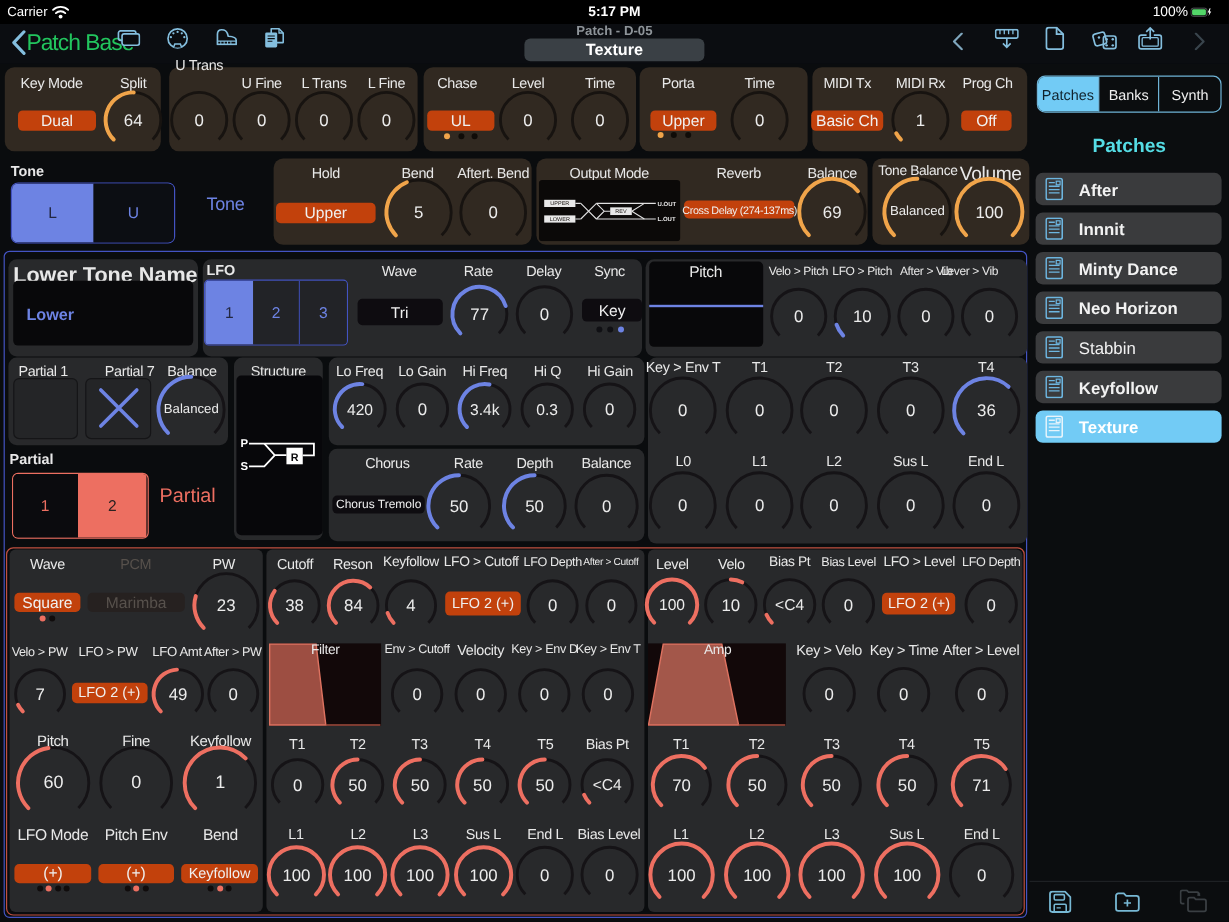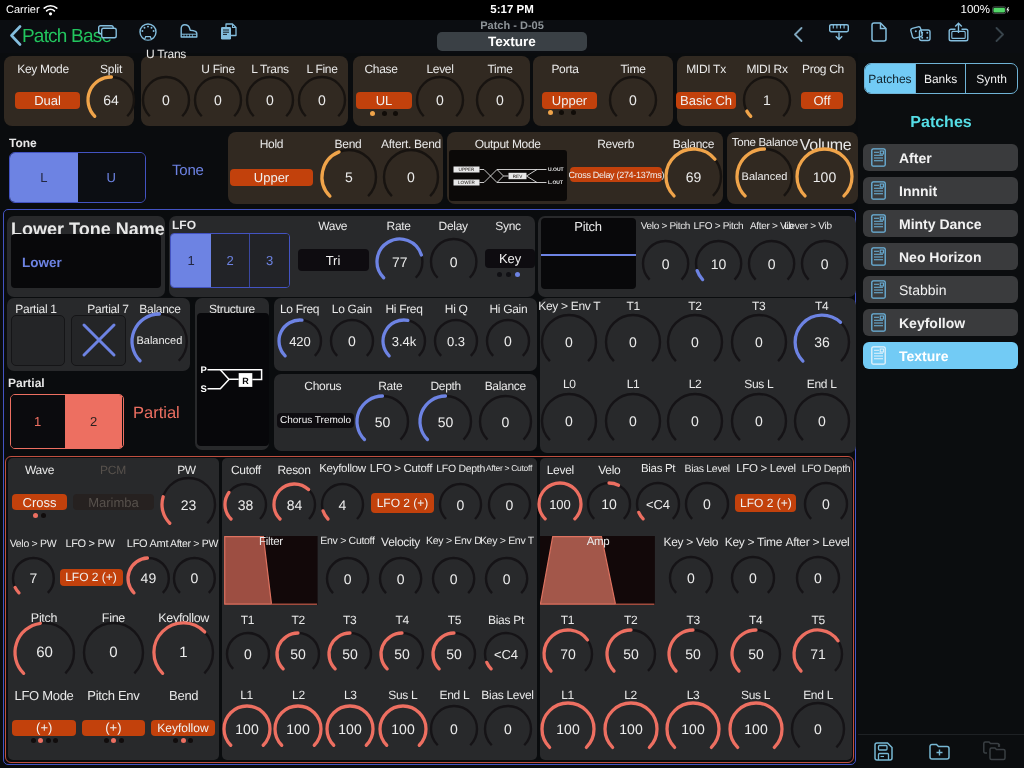--- a/index.html
+++ b/index.html
@@ -410,21 +410,21 @@
     <path d="M 12.47 48.53 A 25.50 25.50 0 1 1 48.53 48.53" stroke="#151316" stroke-width="2.4" fill="none"></path>
     <text x="30.5" y="30.5" fill="#ececec" font-size="14" text-anchor="middle" dominant-baseline="central" font-family="Liberation Sans, sans-serif">0</text>
   </svg>
 <div class="abs" style="left:5px;top:455.5px;width:849px;height:307px;border:1.6px solid #c05040;border-radius:6px"></div>
 <div class="gpanel" style="left:7.5px;top:458px;width:211px;height:302px;border-radius:5px"></div>
 <div class="gpanel" style="left:222px;top:458px;width:315px;height:302px;border-radius:5px"></div>
 <div class="gpanel" style="left:540px;top:458px;width:312px;height:302px;border-radius:5px"></div>
 <div class="lbl" style="left:39.5px;top:463px">Wave</div>
 <div class="lbl" style="left:113px;top:463px;color:#57514c">PCM</div>
 <div class="lbl" style="left:186.5px;top:463px">PW</div>
-<div class="btn" style="left:12px;top:494px;width:55px;height:16px">Cross</div>
+<div class="btn" style="left:12px;top:494px;width:55px;height:16px">Square</div>
 <div class="abs" style="left:73px;top:494px;width:81px;height:16px;background:#262120;border-radius:4px;color:#57514c;font-size:13px;display:flex;align-items:center;justify-content:center">Marimba</div>
 <div class="dot" style="left:33.0px;top:513px;background:#ed6f61"></div>
 <div class="dot" style="left:41.0px;top:513px;background:#100c0c"></div>
 <svg style="position:absolute;left:156.5px;top:472.9px" width="63" height="63" viewBox="0 0 63 63">
     <path d="M 12.76 50.24 A 26.50 26.50 0 1 1 50.24 50.24" stroke="#151316" stroke-width="2.4" fill="none"></path>
     <path d="M 12.76 50.24 A 26.50 26.50 0 0 1 6.17 23.71" stroke="#ed6f61" stroke-width="3.3" fill="none" stroke-linecap="round"></path>
     <text x="31.5" y="31.5" fill="#ececec" font-size="14" text-anchor="middle" dominant-baseline="central" font-family="Liberation Sans, sans-serif">23</text>
   </svg>
 <div class="lbl" style="left:33px;top:537.5px;font-size:10.5px">Velo &gt; PW</div>
 <div class="lbl" style="left:90px;top:537.5px;font-size:11px">LFO &gt; PW</div>

